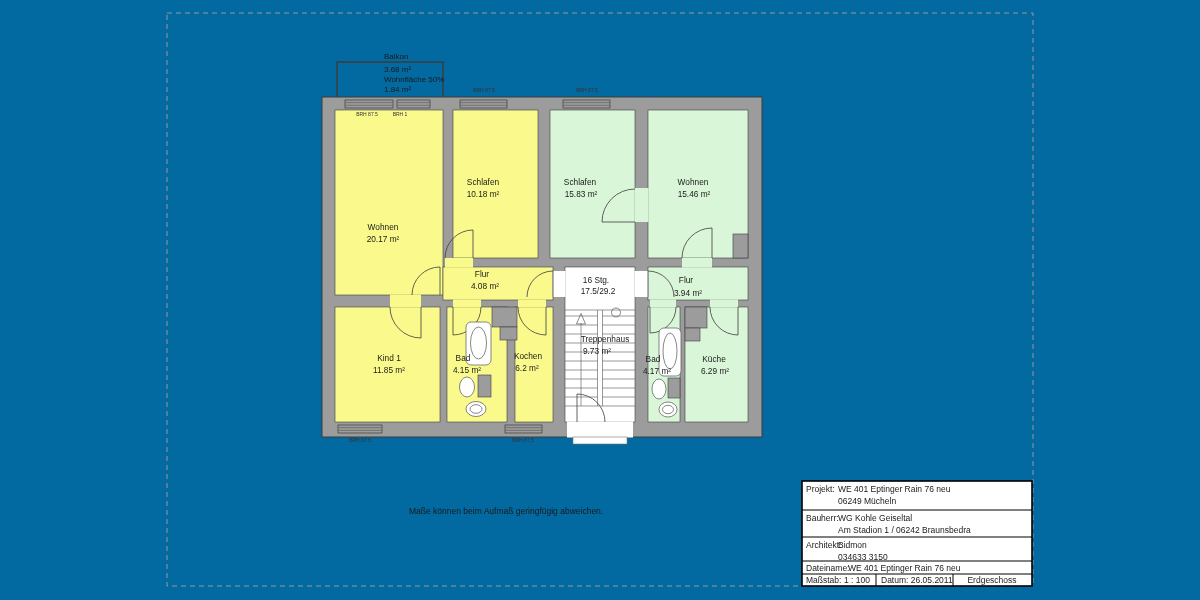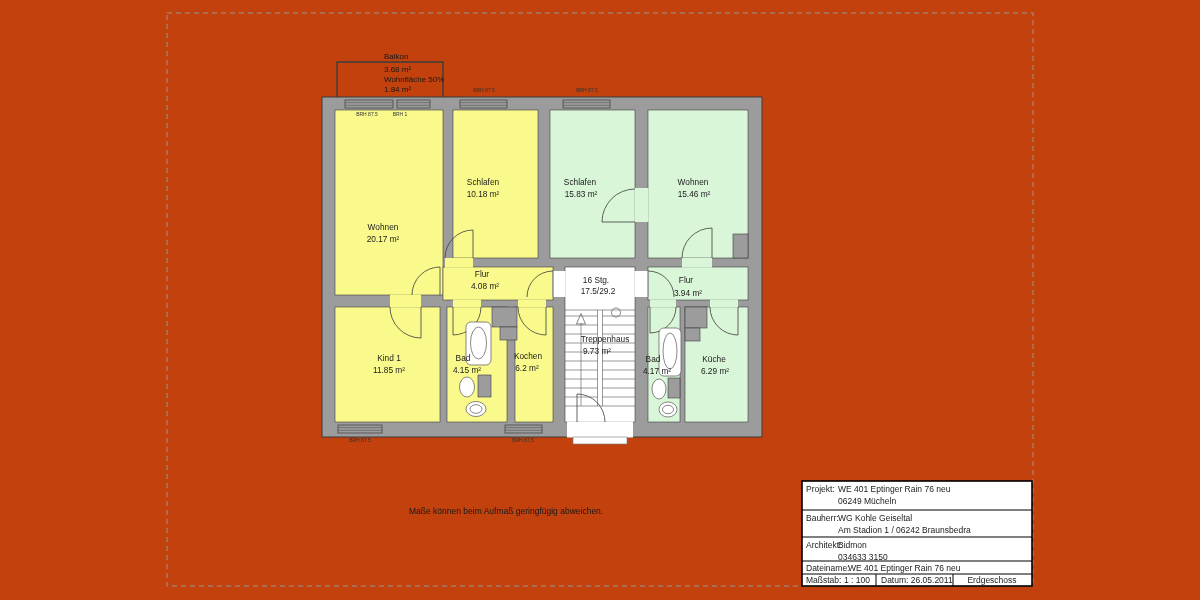--- a/index.html
+++ b/index.html
@@ -1,16 +1,16 @@
 <!DOCTYPE html>
 <html><head>
 <meta charset="utf-8">
 <style>
   html,body{margin:0;padding:0;background:#ffffff;width:1200px;height:600px;overflow:hidden;}
-  .stage{position:relative;width:1200px;height:600px;background:#c2410c;}
+  .stage{position:relative;width:1200px;height:600px;background:#0369a1;}
   svg{position:absolute;left:0;top:0;}
   text{font-family:"Liberation Sans","DejaVu Sans",sans-serif;fill:#1a1a1a;}
   .t-room{font-size:8.3px;}
   .t-brh{font-size:5px;fill:#333;}
   .t-balkon{font-size:8px;}
   .t-tb{font-size:8.5px;}
   .t-disc{font-size:8.5px;}
   .wallline{stroke:#3c3c3c;stroke-width:0.7;fill:none;}
   .doorline{stroke:#3c3c3c;stroke-width:0.8;fill:none;}
   .thin{stroke:#555;stroke-width:0.6;fill:none;}

